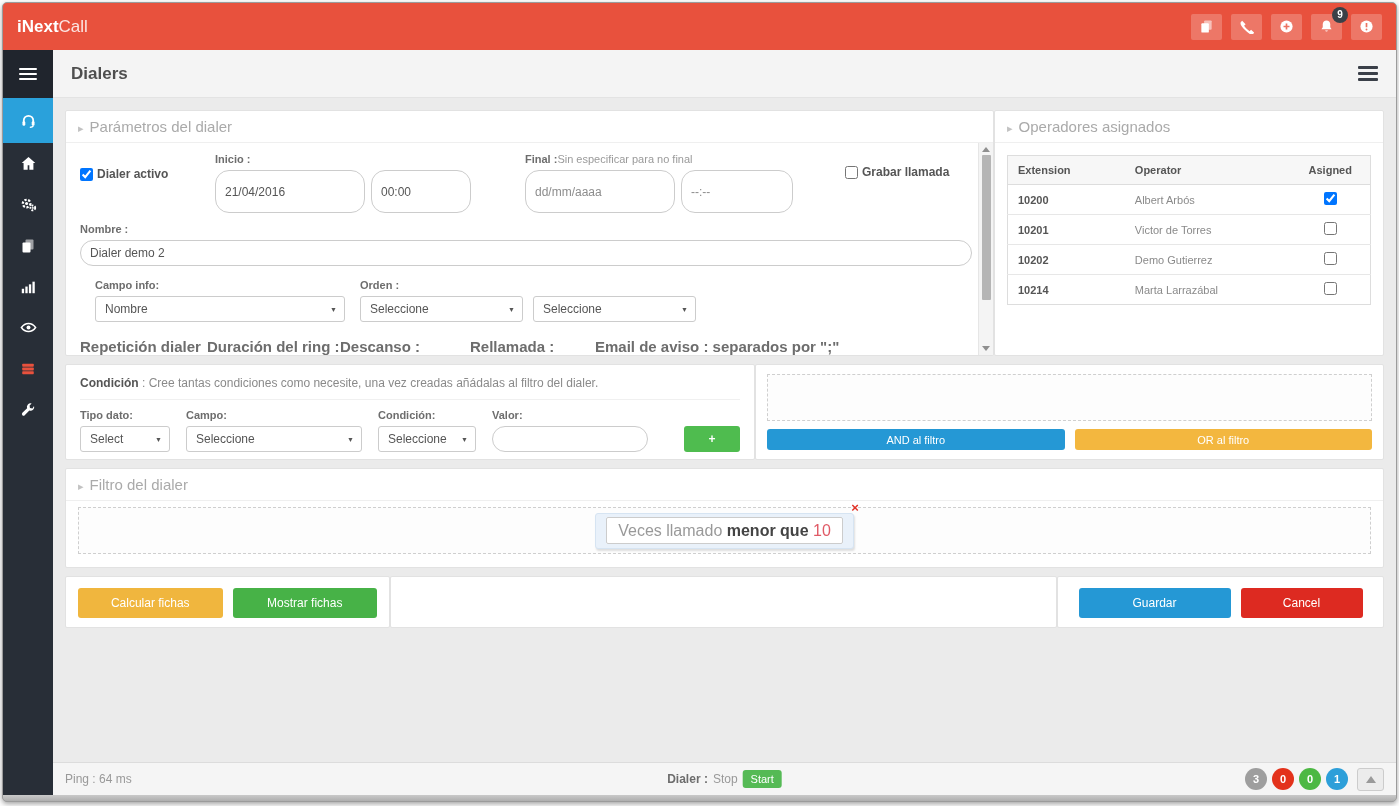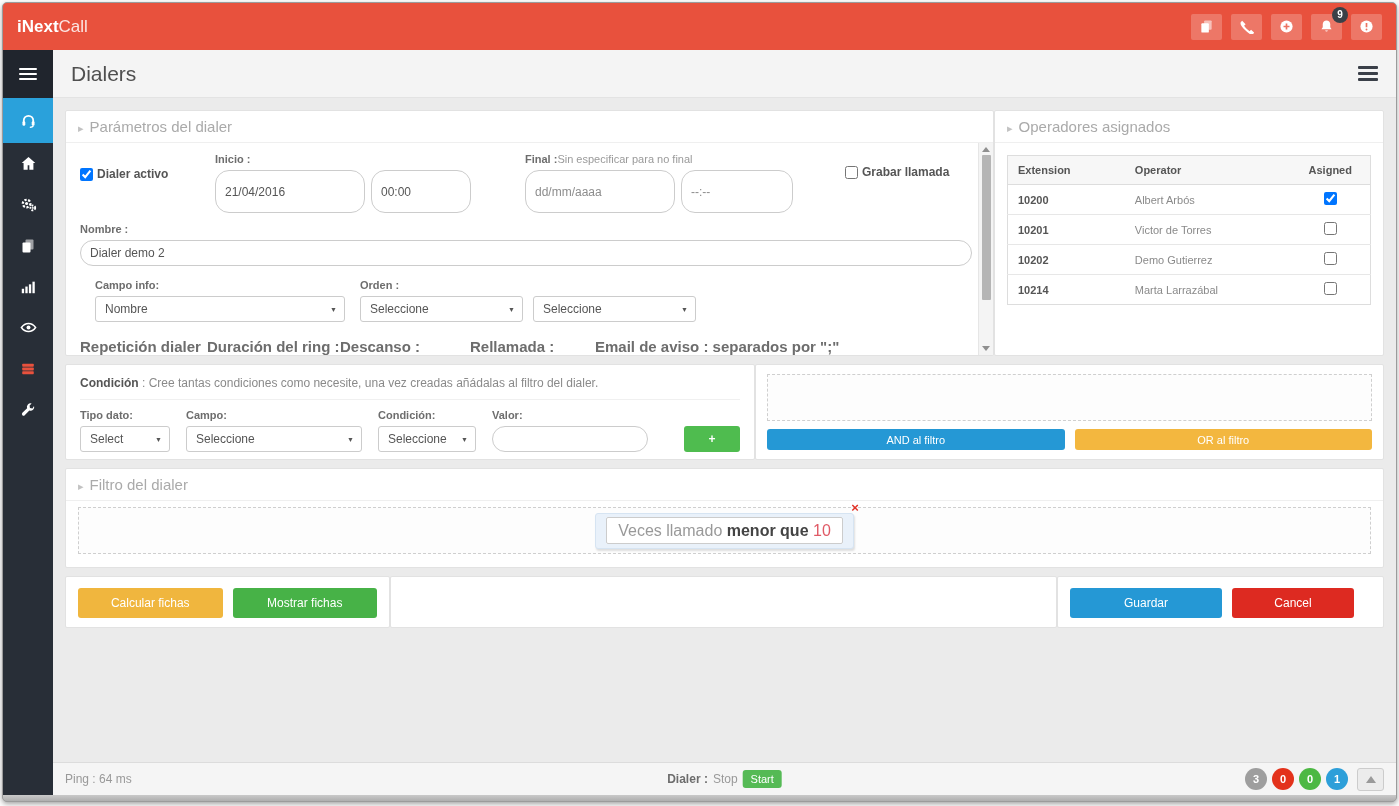--- a/index.html
+++ b/index.html
@@ -24,21 +24,21 @@
   .side-toggle { height:48px; background:#20252d; display:flex; align-items:center; justify-content:center; cursor:pointer; }
   .ham { display:inline-block; }
   .ham i { display:block; width:18px; height:2px; background:#fff; margin:3px 0; border-radius:1px; }
   .side-item { height:41px; display:flex; align-items:center; justify-content:center; color:#fff; cursor:pointer; }
   .side-item.active { background:#2aa1db; height:45px; }
   .side-item.hot { color:#e8513d; }
 
   .content-col { flex:1; display:flex; flex-direction:column; min-width:0; }
   .page-titlebar { height:48px; background:#f4f4f4; border-bottom:1px solid #e3e3e3; display:flex; align-items:center;
                    justify-content:space-between; padding:0 18px; flex:none; }
-  .page-titlebar h1 { font-size:21px; color:#4f4f4f; font-weight:normal; }
+  .page-titlebar h1 { font-size:17px; color:#4f4f4f; font-weight:bold; }
   .ham-dark i { display:block; width:20px; height:3px; background:#3a3f48; margin:3px 0; border-radius:1px; }
 
   .content-scroll { flex:1; overflow:hidden; padding:12px 12px 0 12px; background:#ebebeb; }
 
   
   .card { background:#fff; border:1px solid #e2e2e2; border-radius:2px; }
   .card-head { padding:7px 12px; font-size:15px; color:#aaa; border-bottom:1px solid #efefef; }
   .caret { color:#c2c2c2; font-size:11px; margin-right:6px; }
   .row { display:flex; gap:0; margin-bottom:8px; }
 
@@ -121,21 +121,21 @@
   .chip-close { position:absolute; top:-14px; right:-6px; color:#e23126; font-weight:bold; font-size:13px; cursor:pointer; }
   .chip-inner { background:#fff; border:1px solid #ccc; border-radius:2px; padding:4px 11px; font-size:16px; }
   .chip-field { color:#999; }
   .chip-op { color:#444; font-weight:bold; }
   .chip-val { color:#e05a66; }
 
   
   .bottom-row .card { height:52px; padding:11px 12px; display:flex; gap:10px; }
   .fichas-card { width:325px; flex:none; }
   .empty-card { flex:1; }
-  .save-card { width:327px; flex:none; justify-content:flex-start; }
+  .save-card { width:327px; flex:none; justify-content:center; }
   .btn-lg { height:30px; }
   .btn-calc { width:148px; background:#f0b63e; }
   .btn-show { width:148px; background:#47b247; }
   .btn-save { width:152px; background:#2598d5; }
   .btn-cancel { width:122px; background:#dd2a21; }
 
   
   .statusbar { height:33px; background:#f5f5f5; border-top:1px solid #dcdcdc; flex:none; display:flex; align-items:center;
                padding:0 12px; position:relative; font-size:12px; color:#999; }
   .status-center { position:absolute; left:50%; transform:translateX(-50%); display:flex; align-items:center; gap:5px; }

